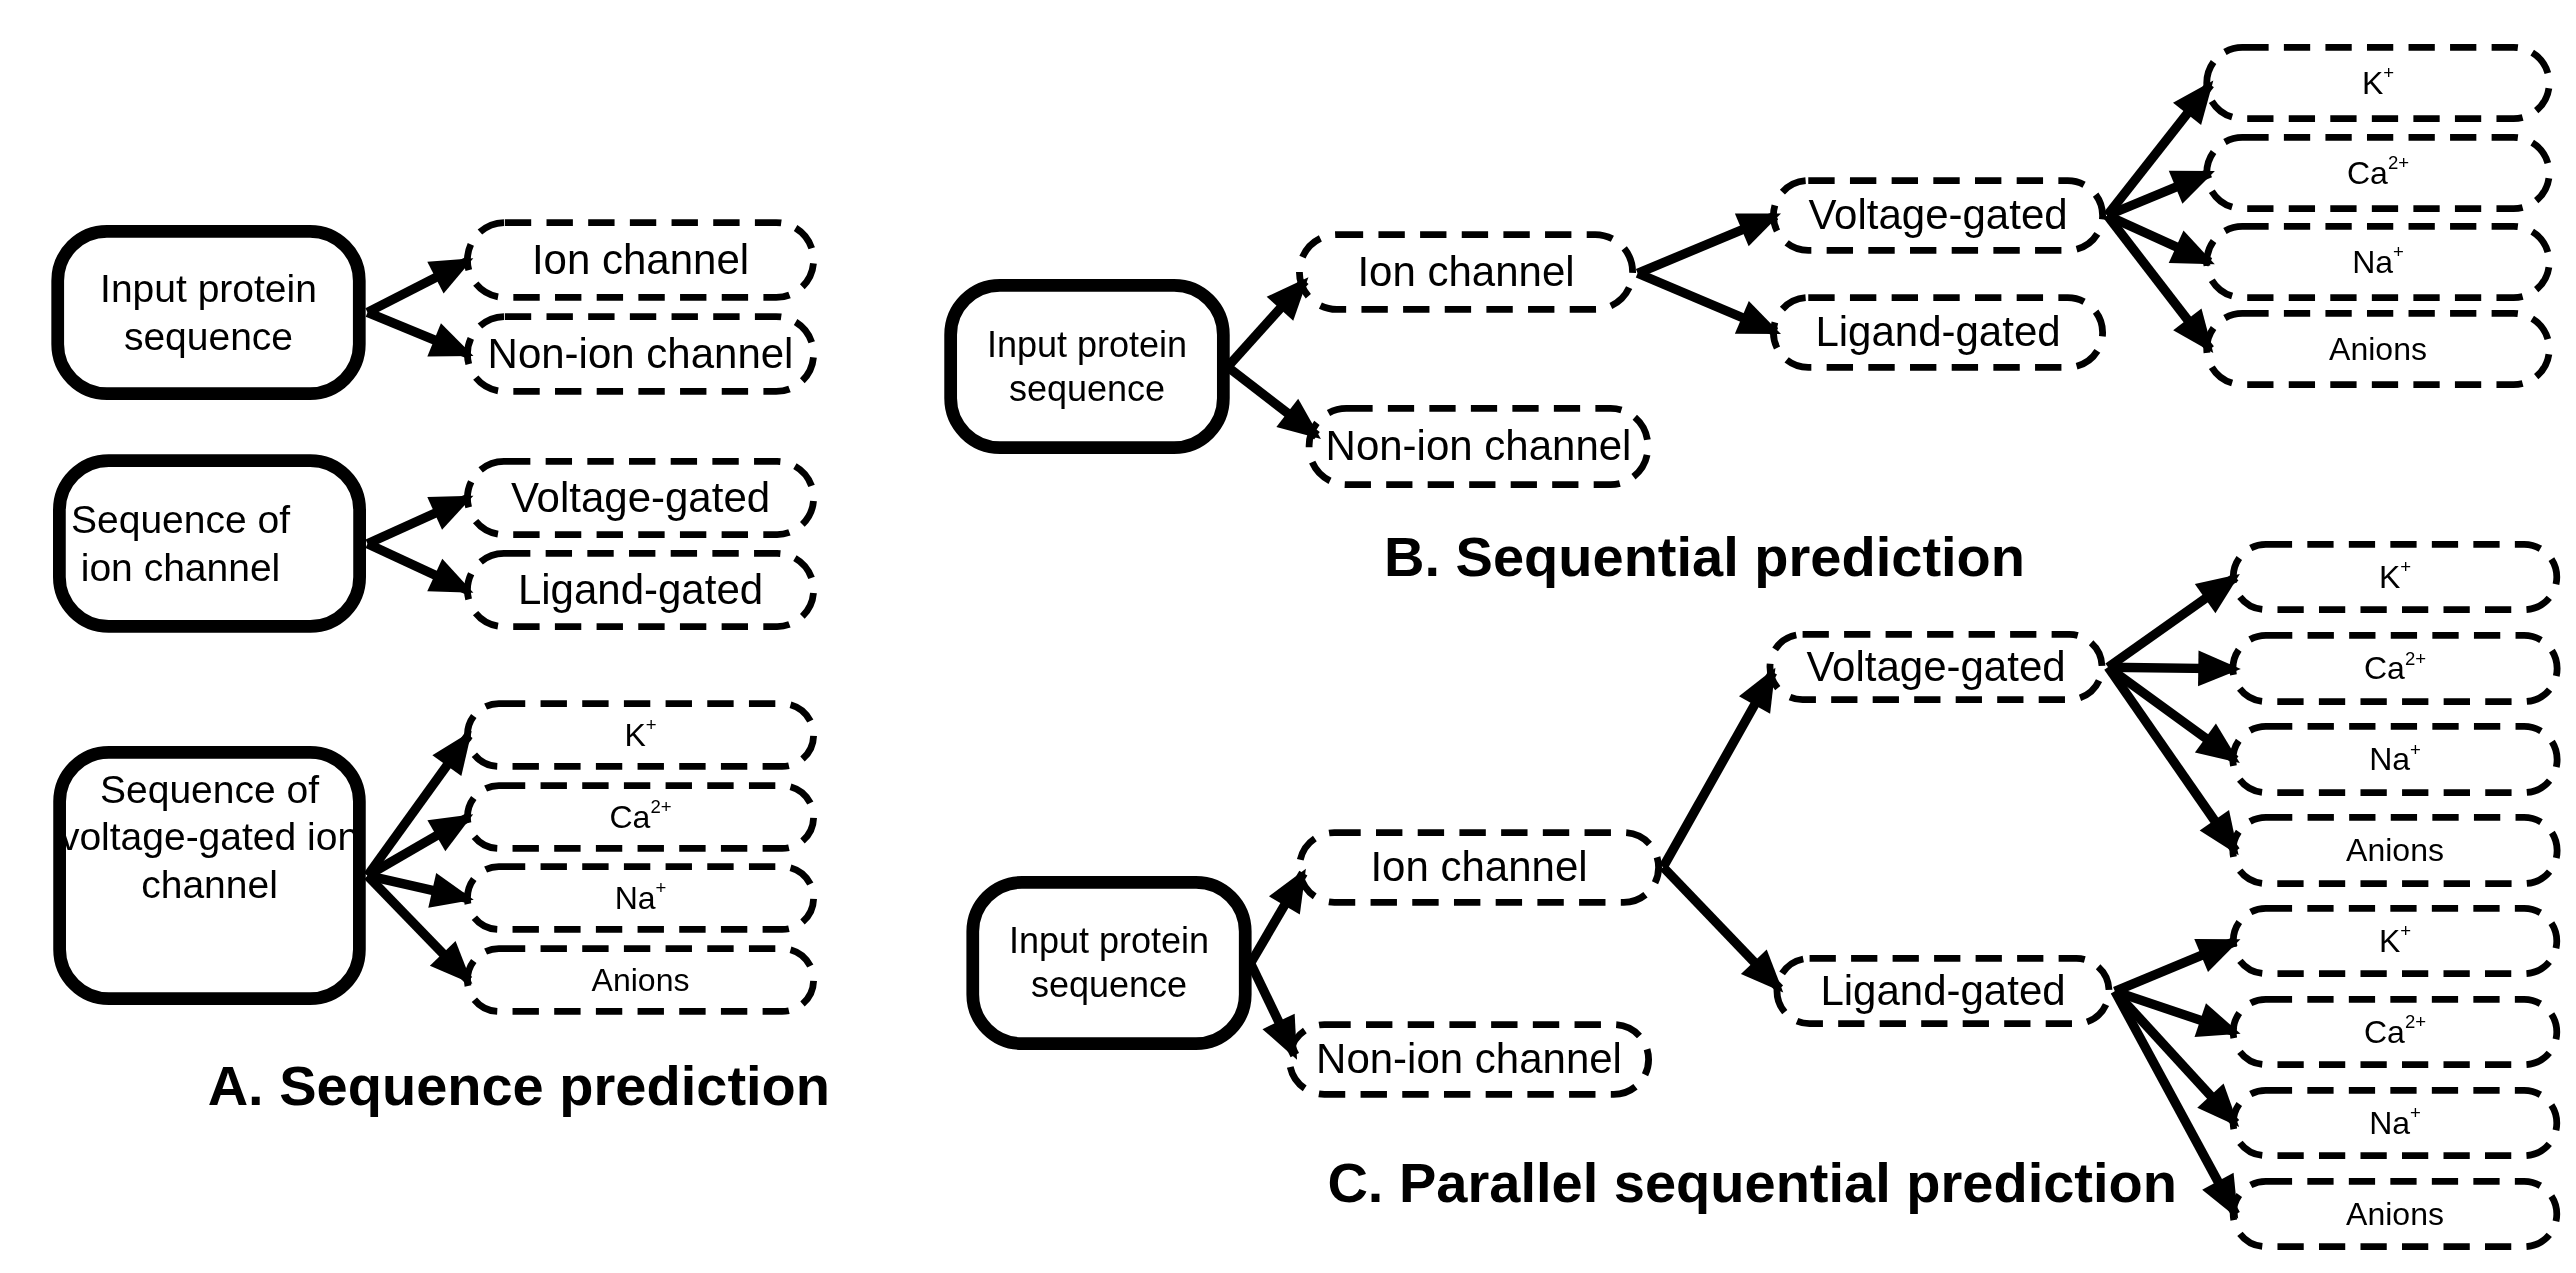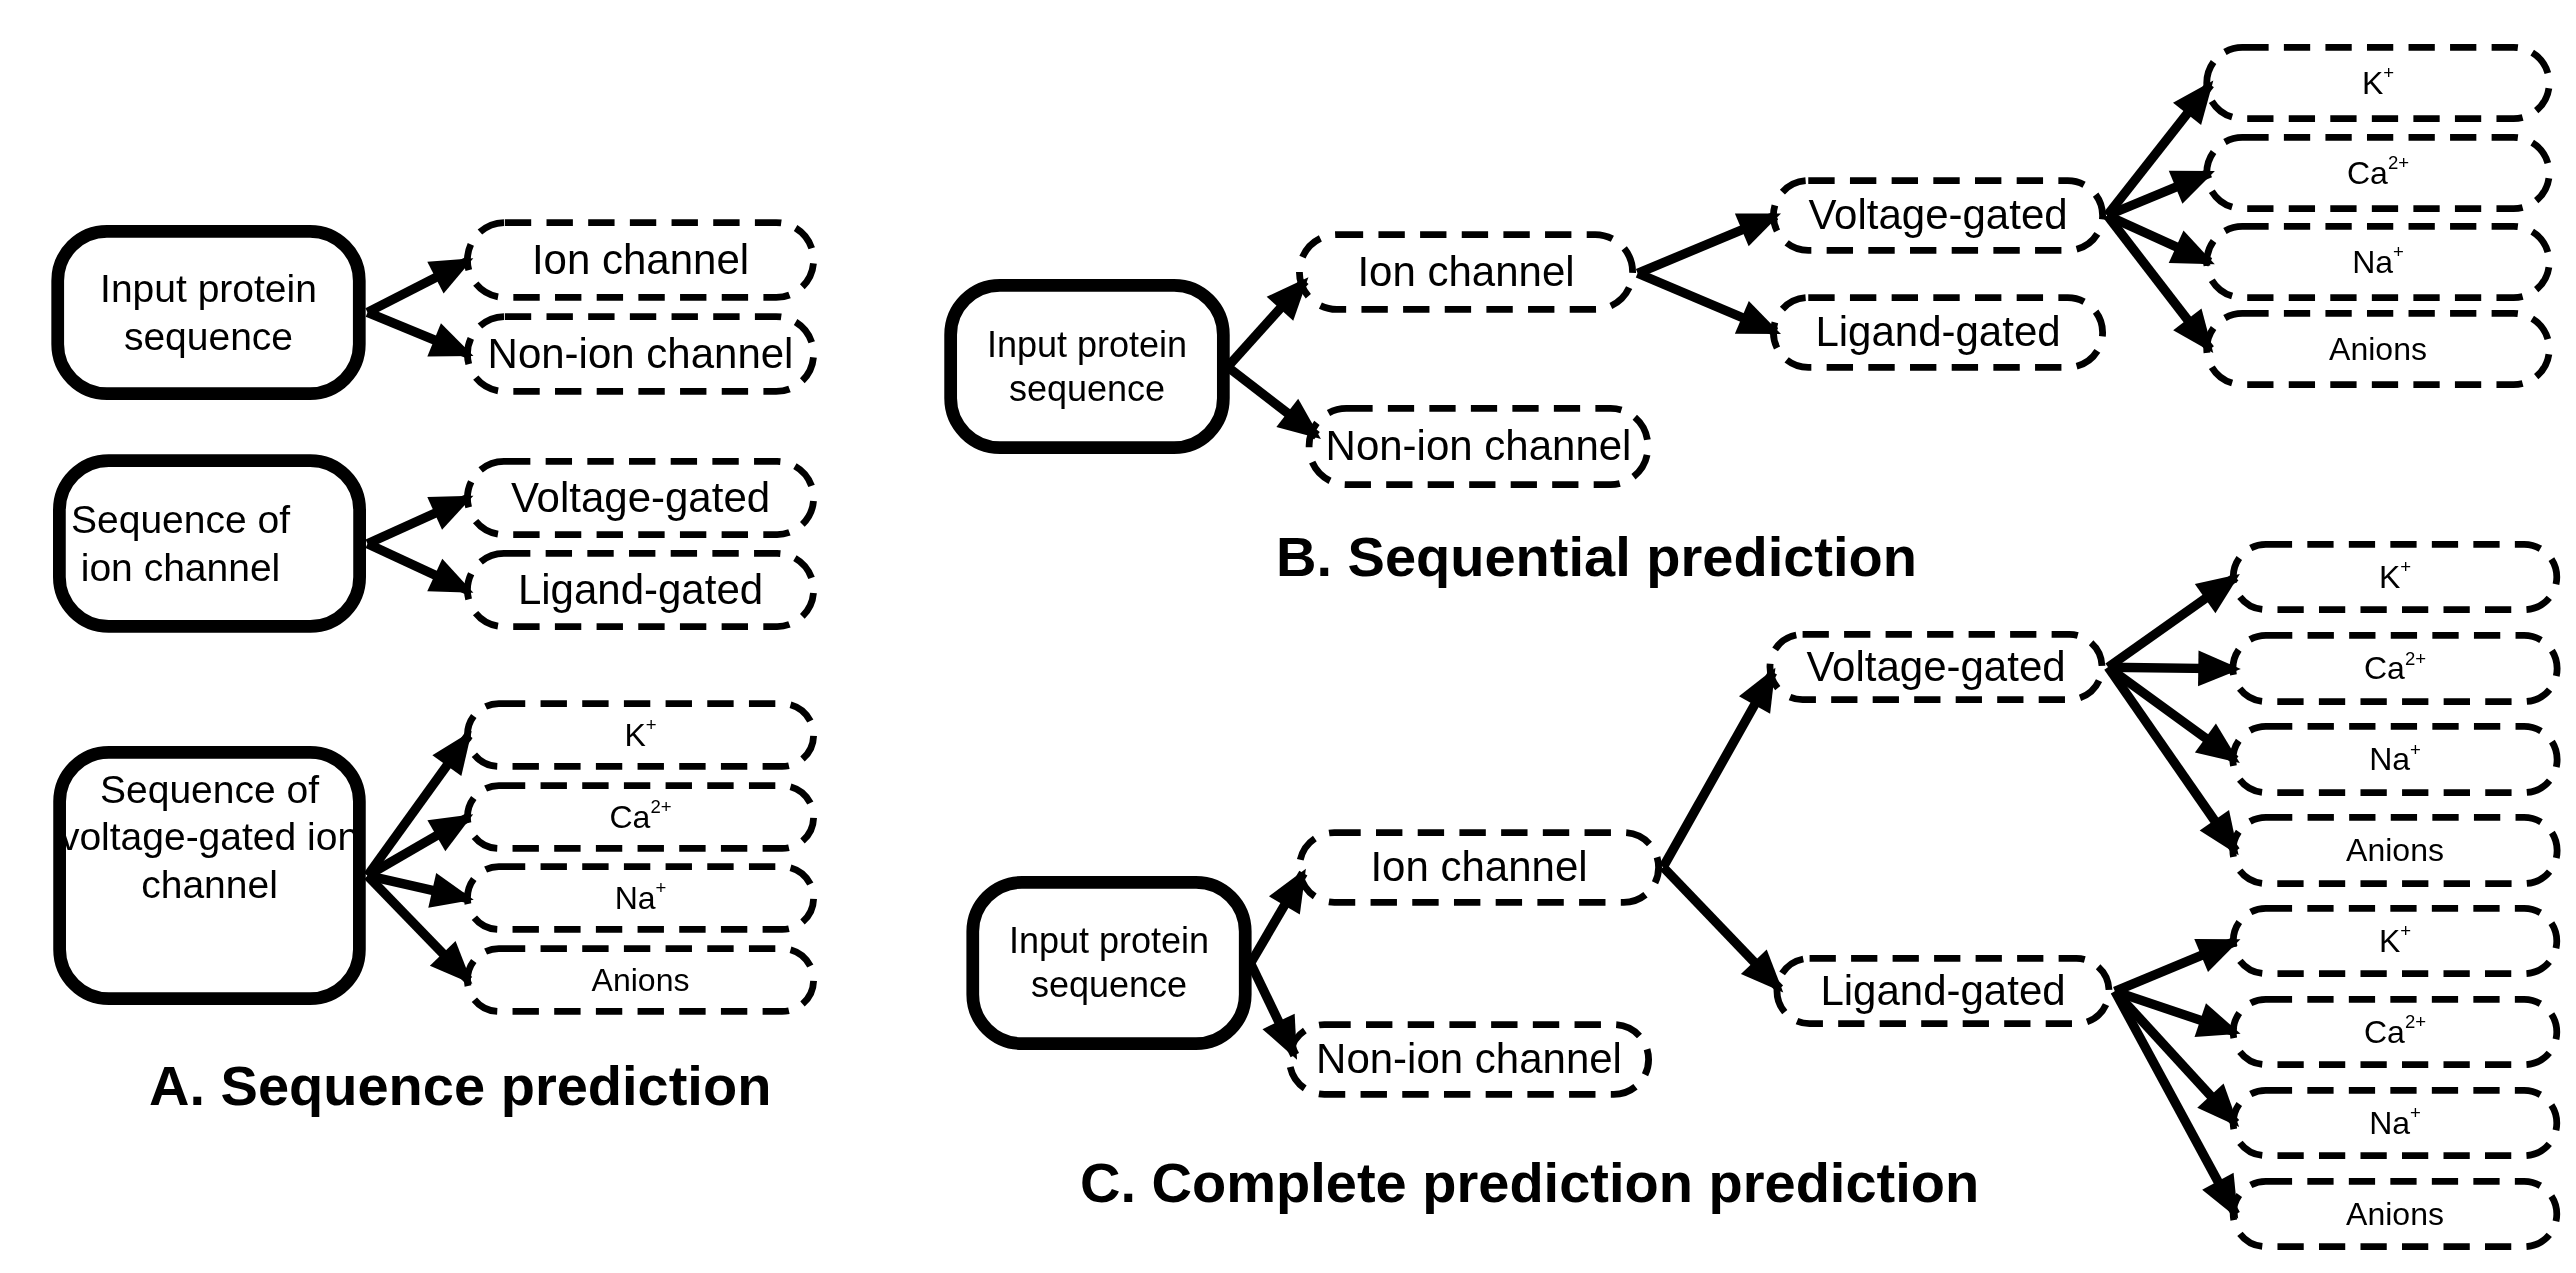--- a/index.html
+++ b/index.html
@@ -10,21 +10,21 @@
   .node{position:absolute;display:flex;align-items:center;justify-content:center;
         text-align:center;background:#fff;}
   .node > svg.nodeborder{position:absolute;left:0;top:0;}
   .lbl{position:relative;z-index:2;line-height:1.15;}
   .pill .lbl{font-size:42px;}
   .pill.small .lbl{font-size:32px;}
   .solid .lbl{font-size:39px;line-height:1.22;}
   .solid.narrow .lbl{font-size:36px;line-height:1.22;}
   sup.sup{font-size:58%;line-height:0;position:relative;top:-0.15em;vertical-align:super;}
 
-  .caption{position:absolute;font-weight:bold;font-size:56px;text-align:left;
+  .caption{position:absolute;font-weight:bold;font-size:56px;text-align:right;
            letter-spacing:0px;white-space:nowrap;z-index:3;}
 
   #arrows{position:absolute;left:0;top:0;z-index:4;pointer-events:none;}
 </style>
 </head>
 <body>
 
 <div id="figure">
 
   <section>
@@ -237,21 +237,21 @@
         </svg>
       <span class="lbl"><span>Na</span><sup class="sup">+</sup></span>
     </div>
     <div class="node pill small" style="left:2229px;top:1178px;width:332px;height:72px">
         <svg width="332" height="72" class="nodeborder" viewBox="0 0 390 85">
           <rect x="4" y="4" width="382" height="77" rx="38.5" fill="none" stroke="#000000" stroke-width="8" stroke-dasharray="31 18"></rect>
         </svg>
       <span class="lbl"><span>Anions</span><sup class="sup"></sup></span>
     </div>
 
-    <div class="caption" style="left:1080px;top:1150px;width:1097px">C. Complete prediction prediction</div>
+    <div class="caption" style="left:1080px;top:1150px;width:1097px">C. Parallel sequential prediction</div>
   </section>
 
   <svg id="arrows" width="2576" height="1274" viewBox="0 0 3028 1497">
     <defs>
       <marker id="ah" markerUnits="userSpaceOnUse" markerWidth="56" markerHeight="48" refX="46" refY="23" orient="auto">
         <path d="M2,2 L52,23 L2,44 Z" fill="#000"></path>
       </marker>
     </defs>
     <g stroke="#000000" stroke-width="11">
 

